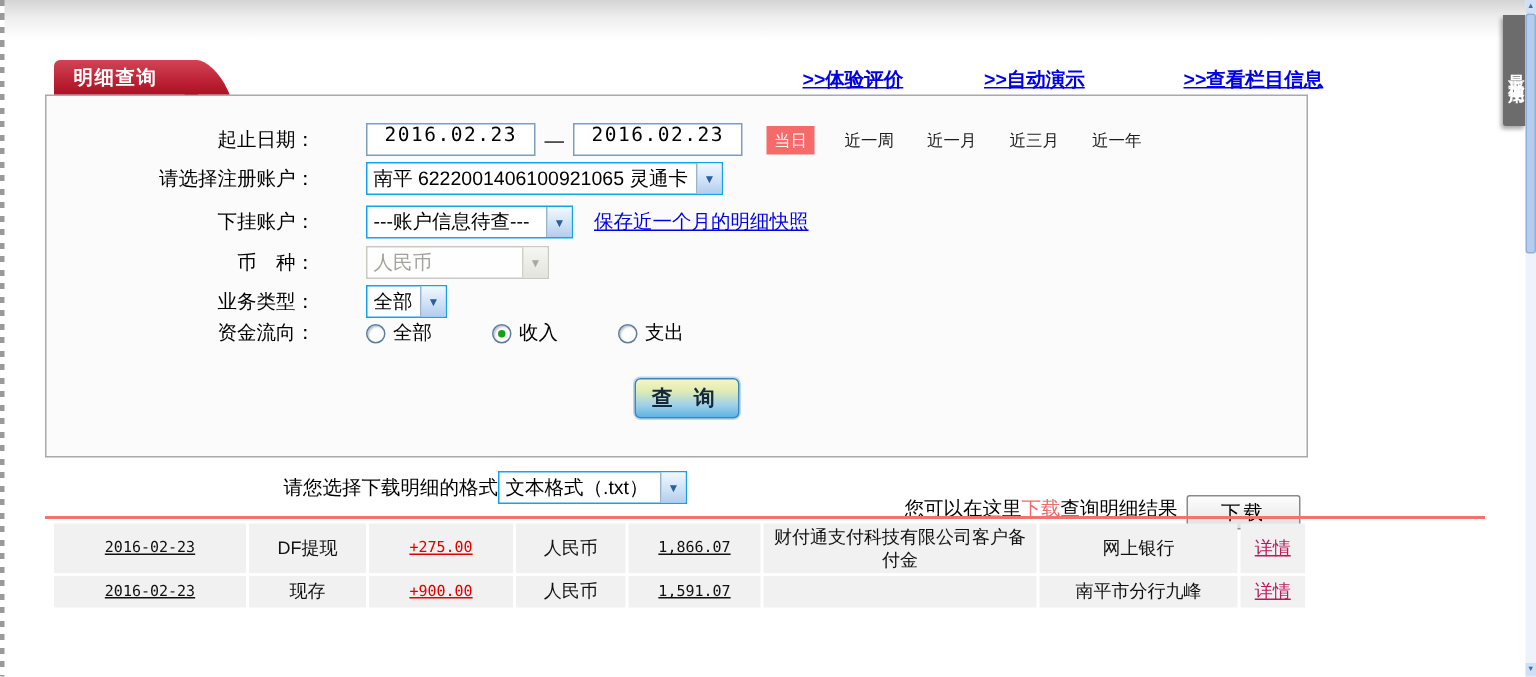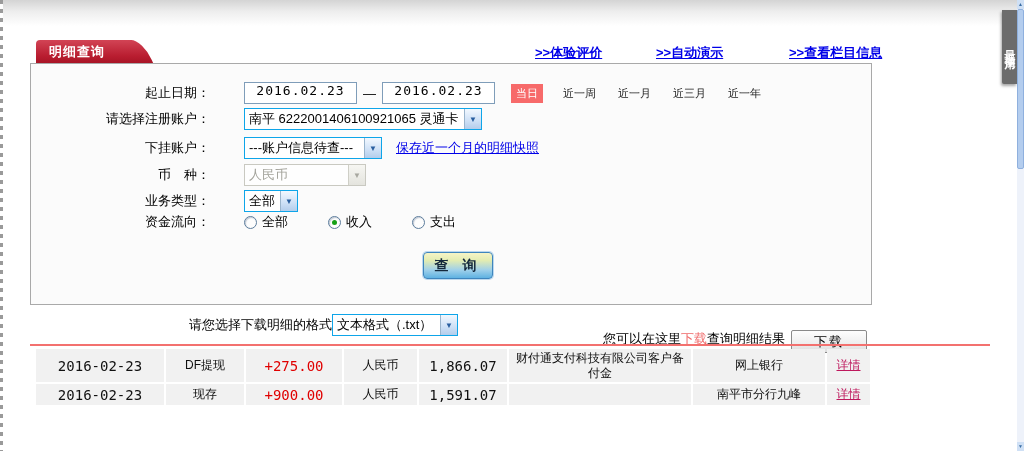--- a/index.html
+++ b/index.html
@@ -108,21 +108,21 @@
   .redline { position:absolute; left:30px; top:344px; width:960px; height:2px;
     background:#f3716f; }
 
   
   .tbl { position:absolute; left:34px; top:347px; border-collapse:separate;
     border-spacing:2px; font-size:12px; color:#111; }
   .tbl th { background:#e3e3e3; font-weight:normal; height:19px; padding:0 2px;
     white-space:nowrap; }
   .tbl td { background:#f1f1f1; text-align:center; vertical-align:middle; padding:0 2px; }
   .tr1 td { height:33px; } .tr2 td { height:21px; }
-  .mono { font-family:"DejaVu Sans Mono",monospace; font-size:14px; }
+  .mono { font-family:"DejaVu Sans Mono",monospace; font-size:10px;text-decoration:underline; }
   .amt { color:#e00000; }
   .wrapcell { line-height:15px; font-size:12px; }
   .detail-link { color:#be185d; text-decoration:underline; cursor:pointer; }
 
   
   .recent-tab { position:absolute; left:1002px; top:10px; width:15px; height:74px;
     background:#6c6c6c; color:#ffffff; font-size:11px; font-weight:bold;
     writing-mode:vertical-rl; text-orientation:upright; letter-spacing:3px;
     display:flex; align-items:center; justify-content:center;
     box-shadow:-1px 2px 3px rgba(0,0,0,.35); border-radius:0 0 0 2px; cursor:pointer; }

